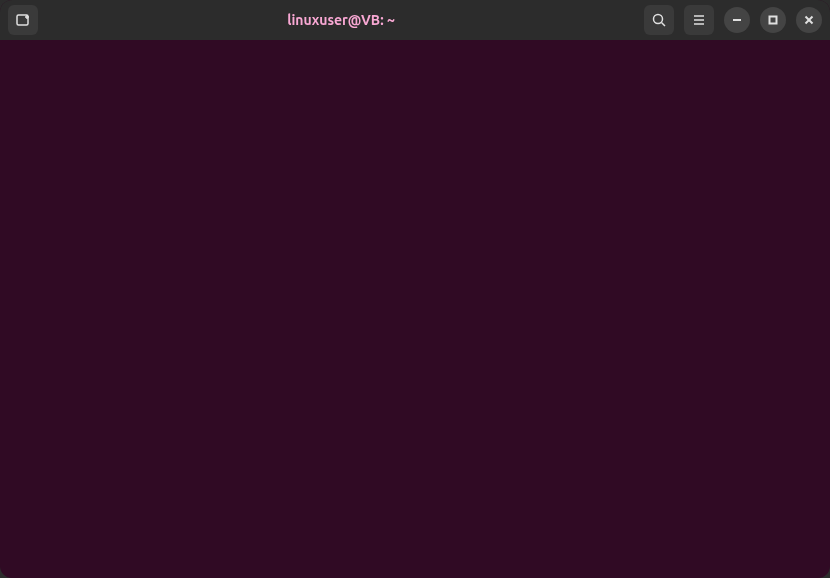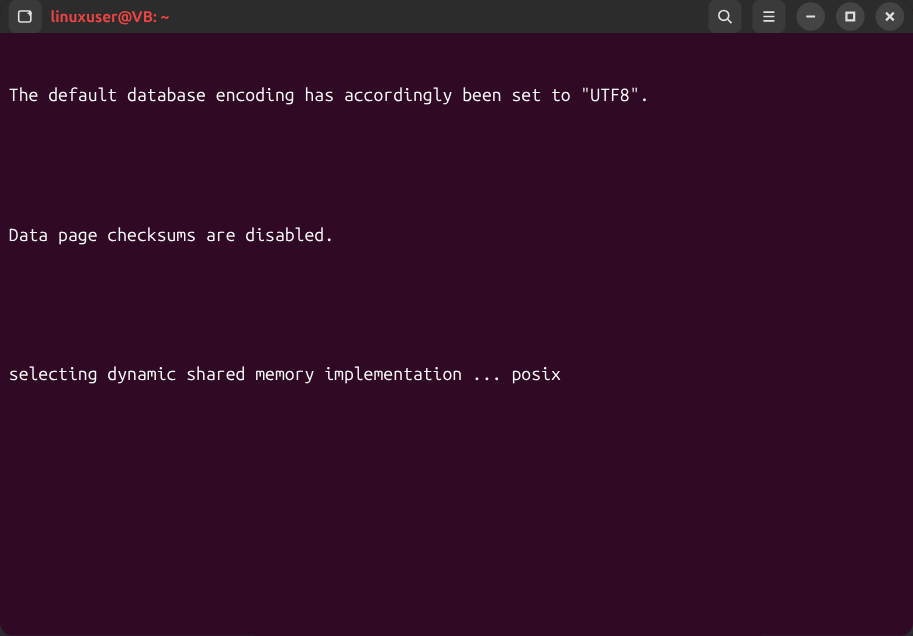--- a/index.html
+++ b/index.html
@@ -46,22 +46,22 @@
       cursor: pointer;
     }
     .titlebar-btn svg {
       width: 16px;
       height: 16px;
       fill: #e0e0e0;
       stroke: #e0e0e0;
     }
     .title {
       flex: 1;
-      text-align: left;
-      color: #ef4444;
+      text-align: center;
+      color: #f9a8d4;
       font-family: 'Ubuntu', sans-serif;
       font-size: 14px;
       font-weight: bold;
     }
     .titlebar-right {
       display: flex;
       gap: 10px;
       align-items: center;
     }
     .window-control {
@@ -140,25 +140,22 @@
       <div class="window-control">
         <svg viewBox="0 0 12 12">
           <line x1="2.5" y1="2.5" x2="9.5" y2="9.5"></line>
           <line x1="9.5" y1="2.5" x2="2.5" y2="9.5"></line>
         </svg>
       </div>
     </div>
   </div>
 
   <div class="terminal-body">
-    <span class="terminal-line">The default database encoding has accordingly been set to "UTF8".</span>
     <div class="blank"></div>
-    <span class="terminal-line">Data page checksums are disabled.</span>
     <div class="blank"></div>
-    <span class="terminal-line">selecting dynamic shared memory implementation ... posix</span>
     
     
     
     
     
     
     
     
     
     

